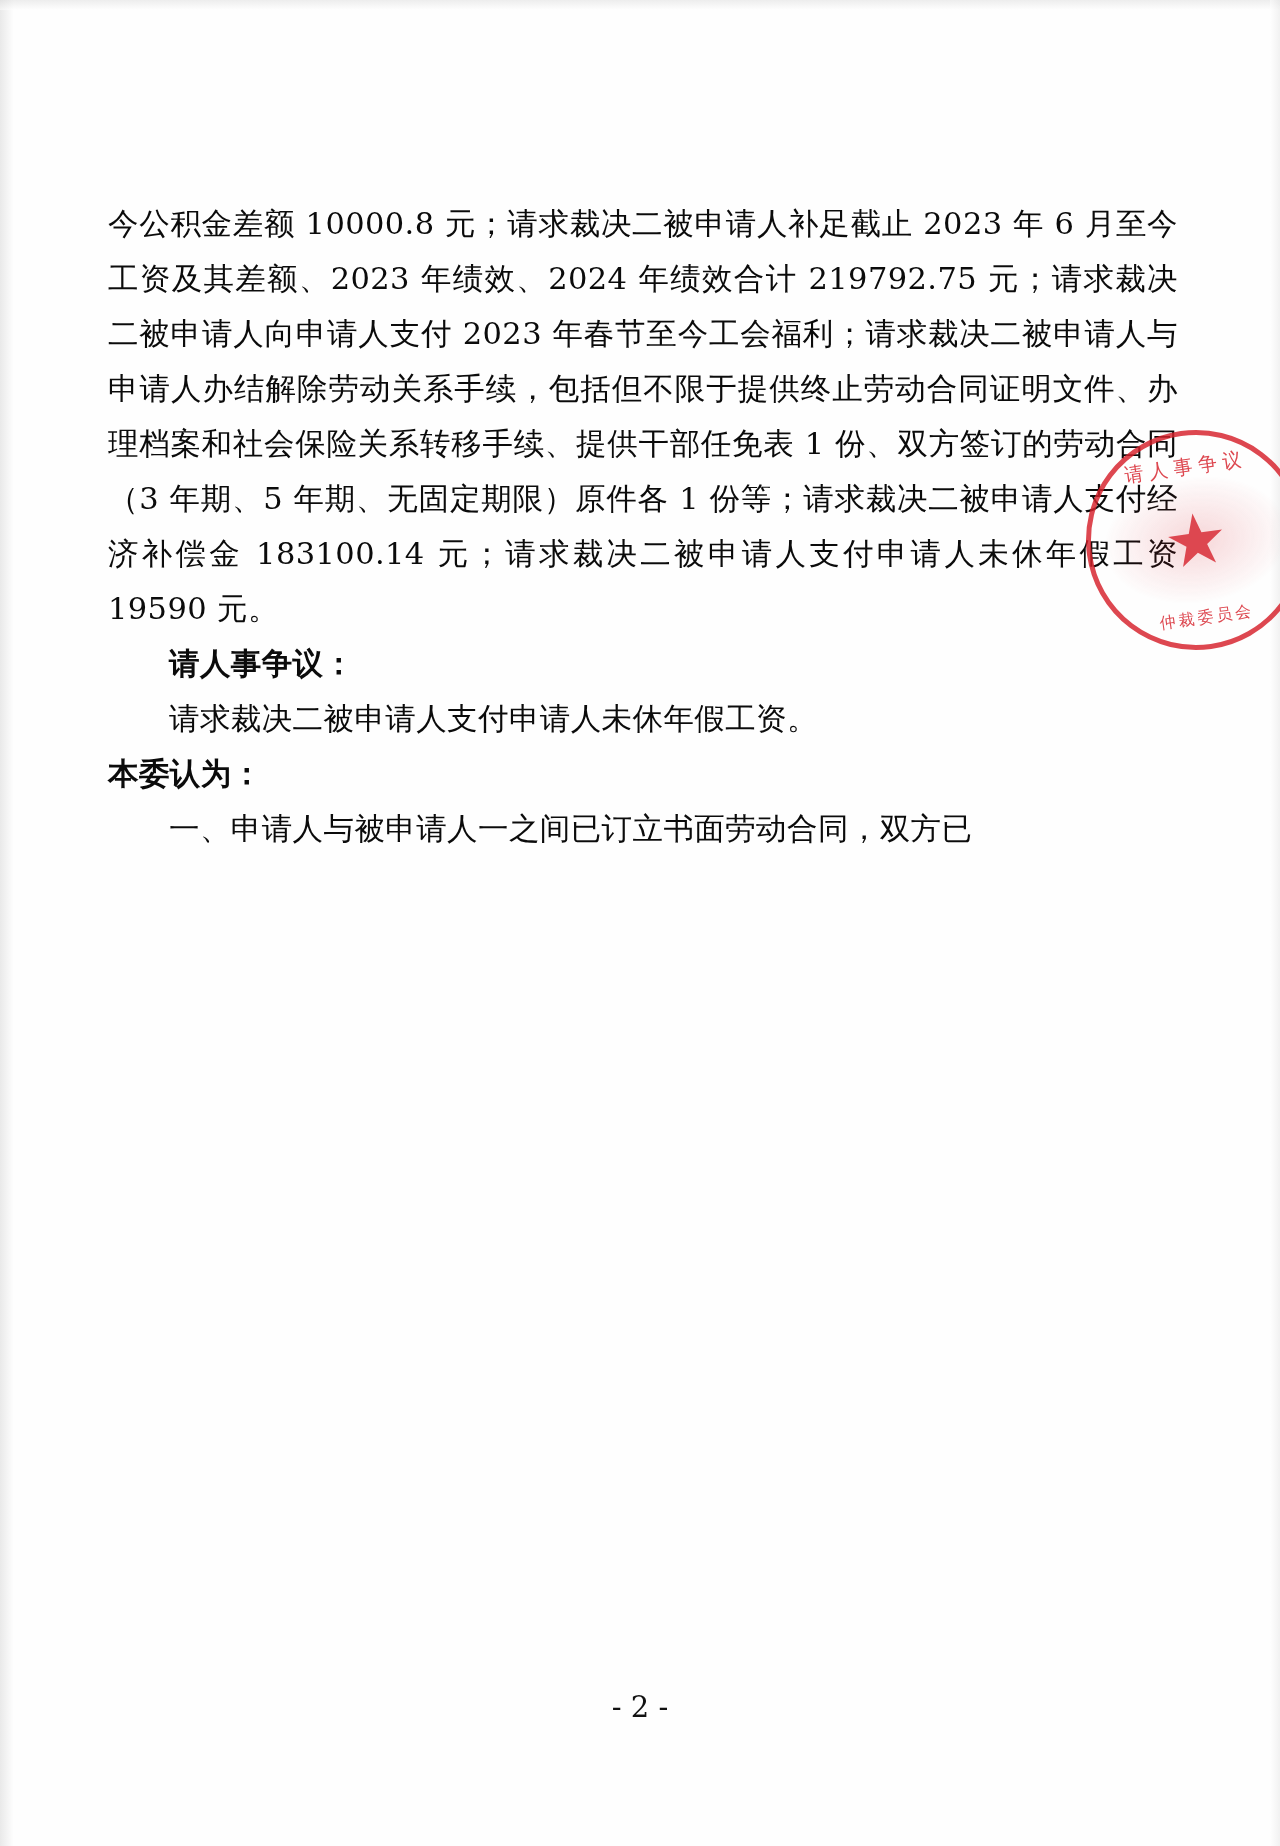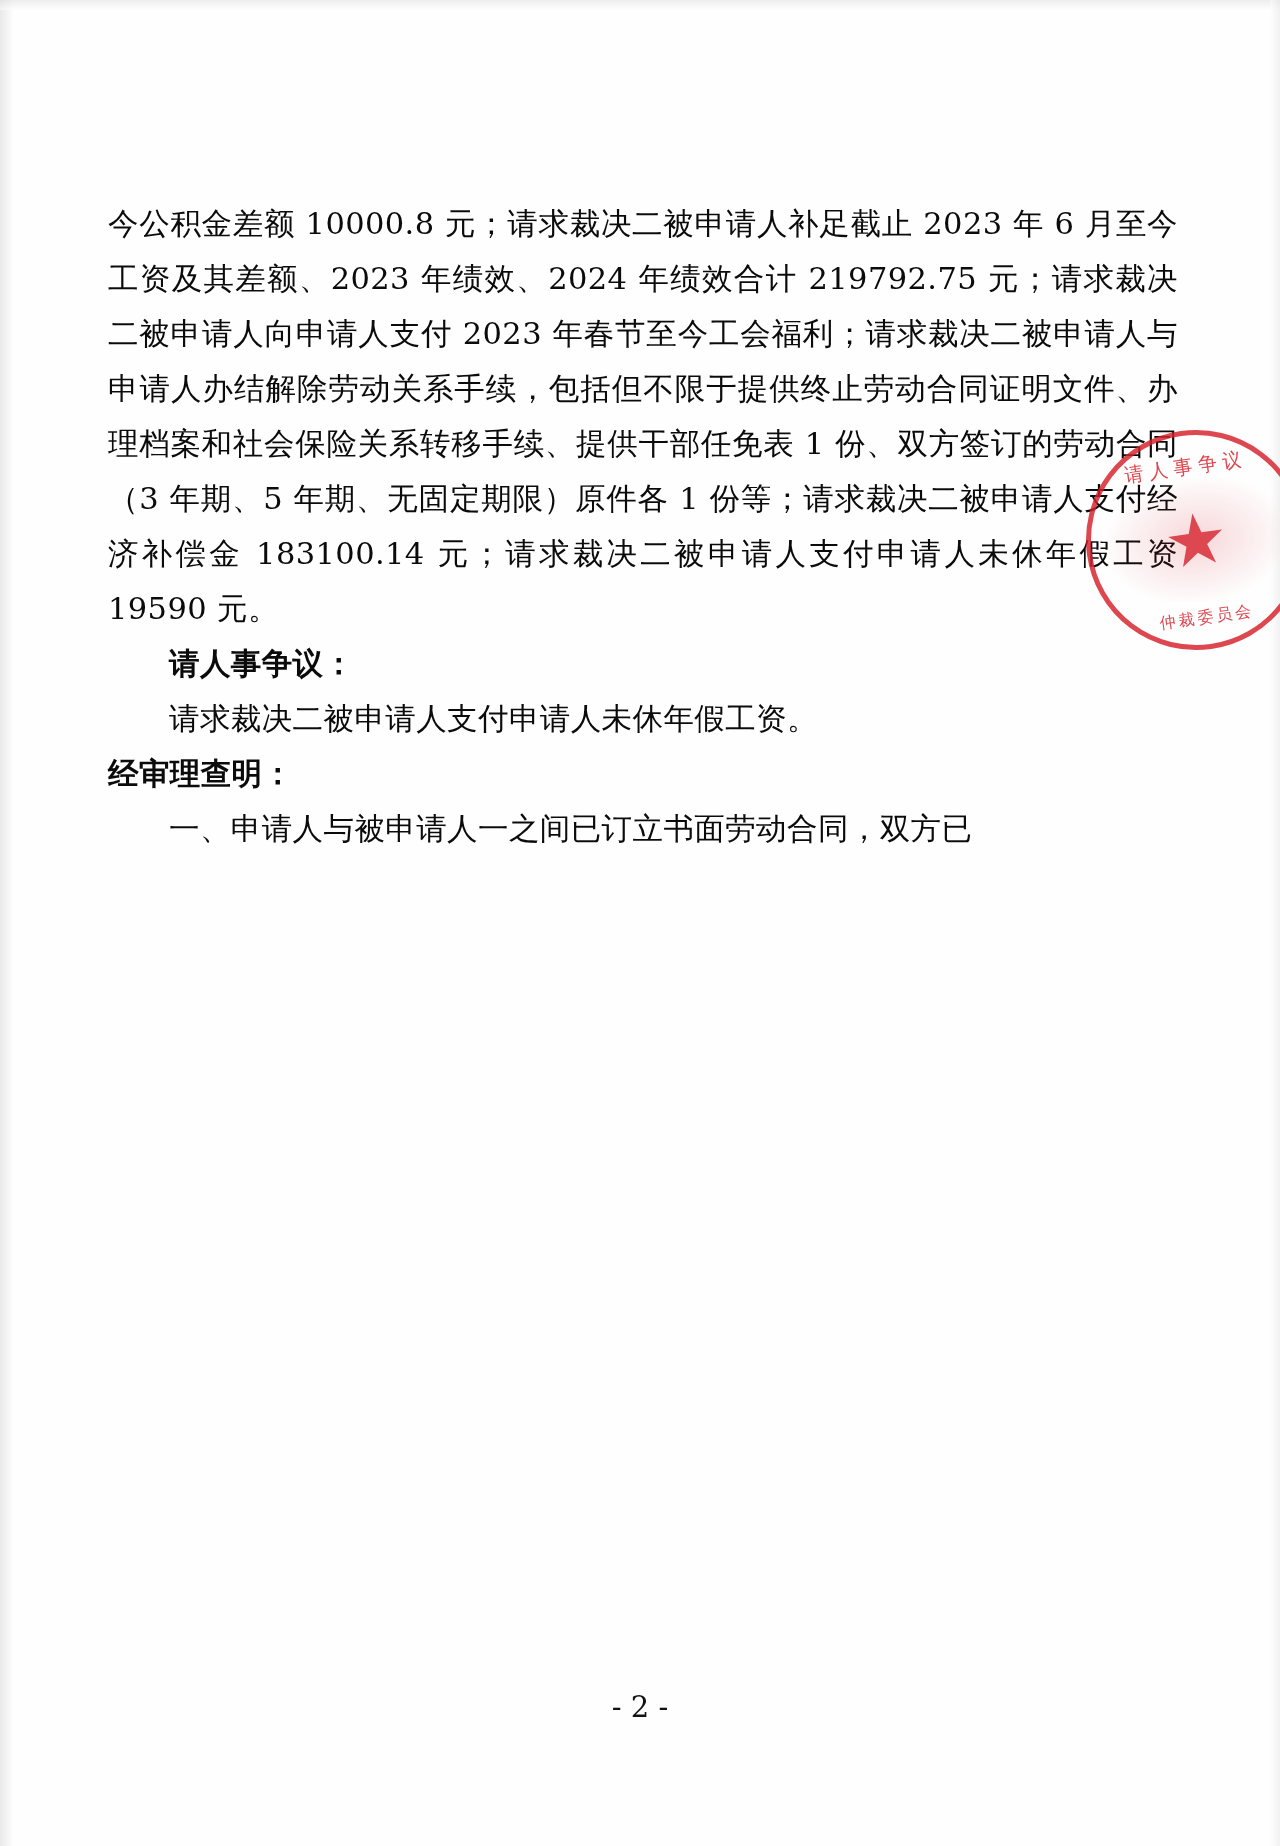--- a/index.html
+++ b/index.html
@@ -147,21 +147,21 @@
 
 <div class="page">
   <div class="scan-edge-left"></div>
   <div class="scan-edge-top"></div>
   <div class="scan-edge-right"></div>
 
   <div class="body-text">
     <p class="para">今公积金差额 10000.8 元；请求裁决二被申请人补足截止 2023 年 6 月至今工资及其差额、2023 年绩效、2024 年绩效合计 219792.75 元；请求裁决二被申请人向申请人支付 2023 年春节至今工会福利；请求裁决二被申请人与申请人办结解除劳动关系手续，包括但不限于提供终止劳动合同证明文件、办理档案和社会保险关系转移手续、提供干部任免表 1 份、双方签订的劳动合同（3 年期、5 年期、无固定期限）原件各 1 份等；请求裁决二被申请人支付经济补偿金 183100.14 元；请求裁决二被申请人支付申请人未休年假工资 19590 元。</p>
     <p class="bold-line">请人事争议：</p>
     <p class="para indent">请求裁决二被申请人支付申请人未休年假工资。</p>
-    <p class="bold-line no-indent">经审理查明：</p>
+    <p class="bold-line no-indent">本委认为：</p>
     <p class="para indent">一、申请人与被申请人一之间已订立书面劳动合同，双方已</p>
   </div>
 
   <div class="seal">
     <div class="seal-smudge"></div>
     <div class="seal-top-text">请人事争议</div>
     <div class="seal-star">
         <span>★</span>
       </div>
     <div class="seal-bottom-text">仲裁委员会</div>

